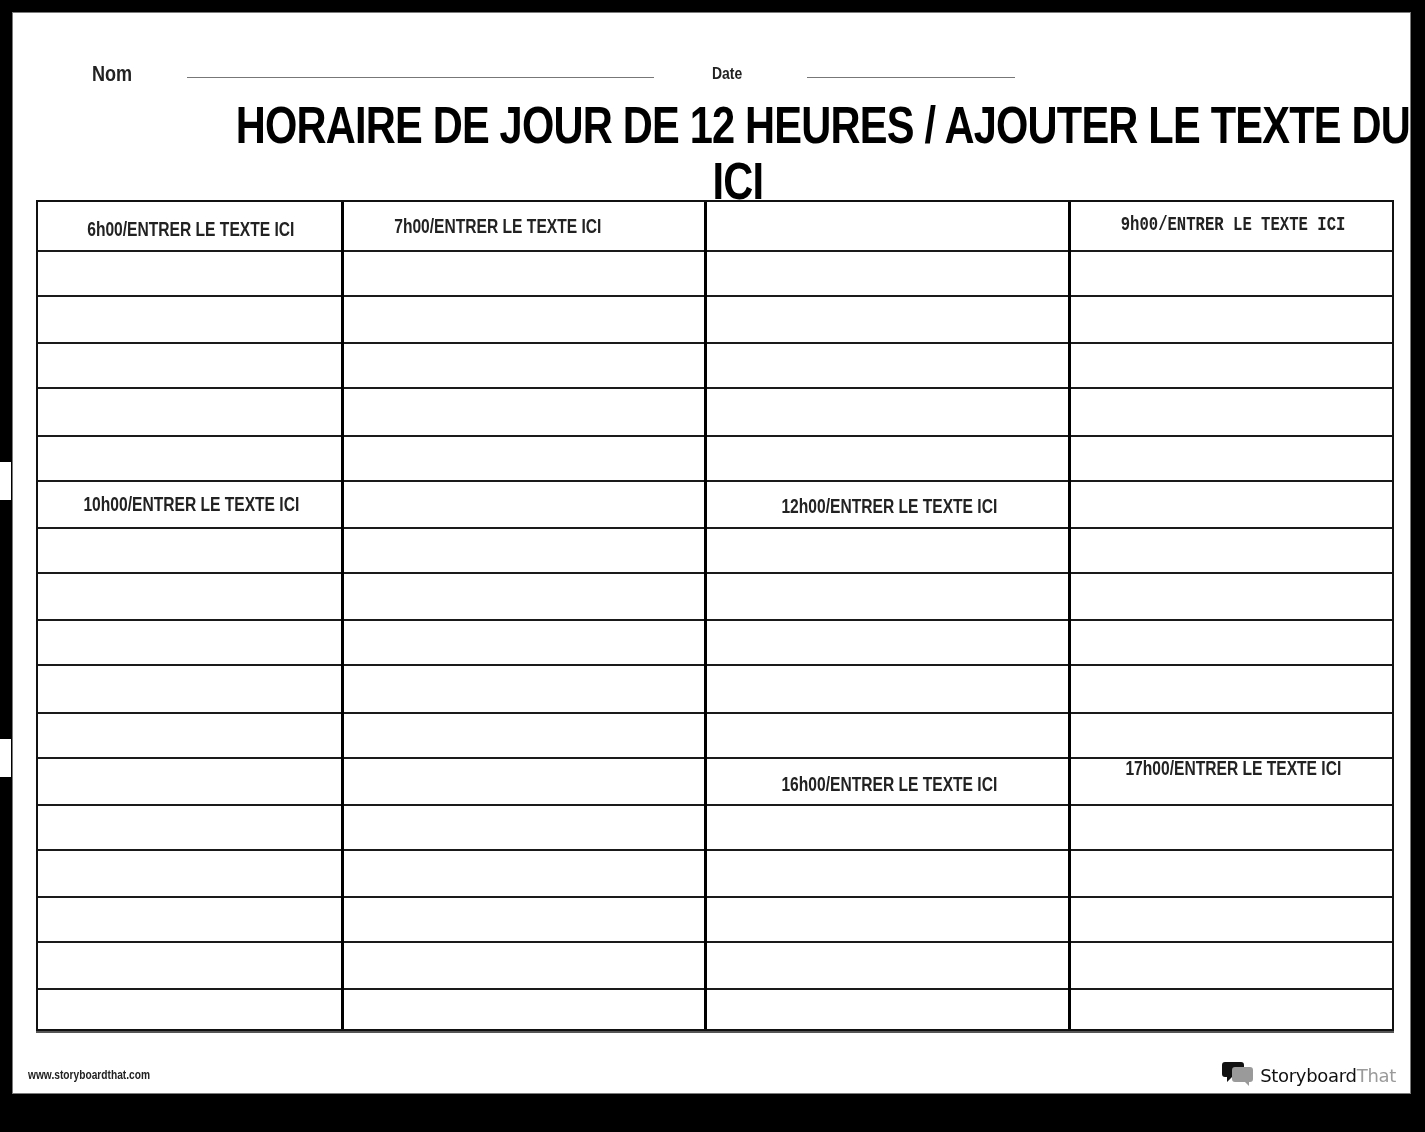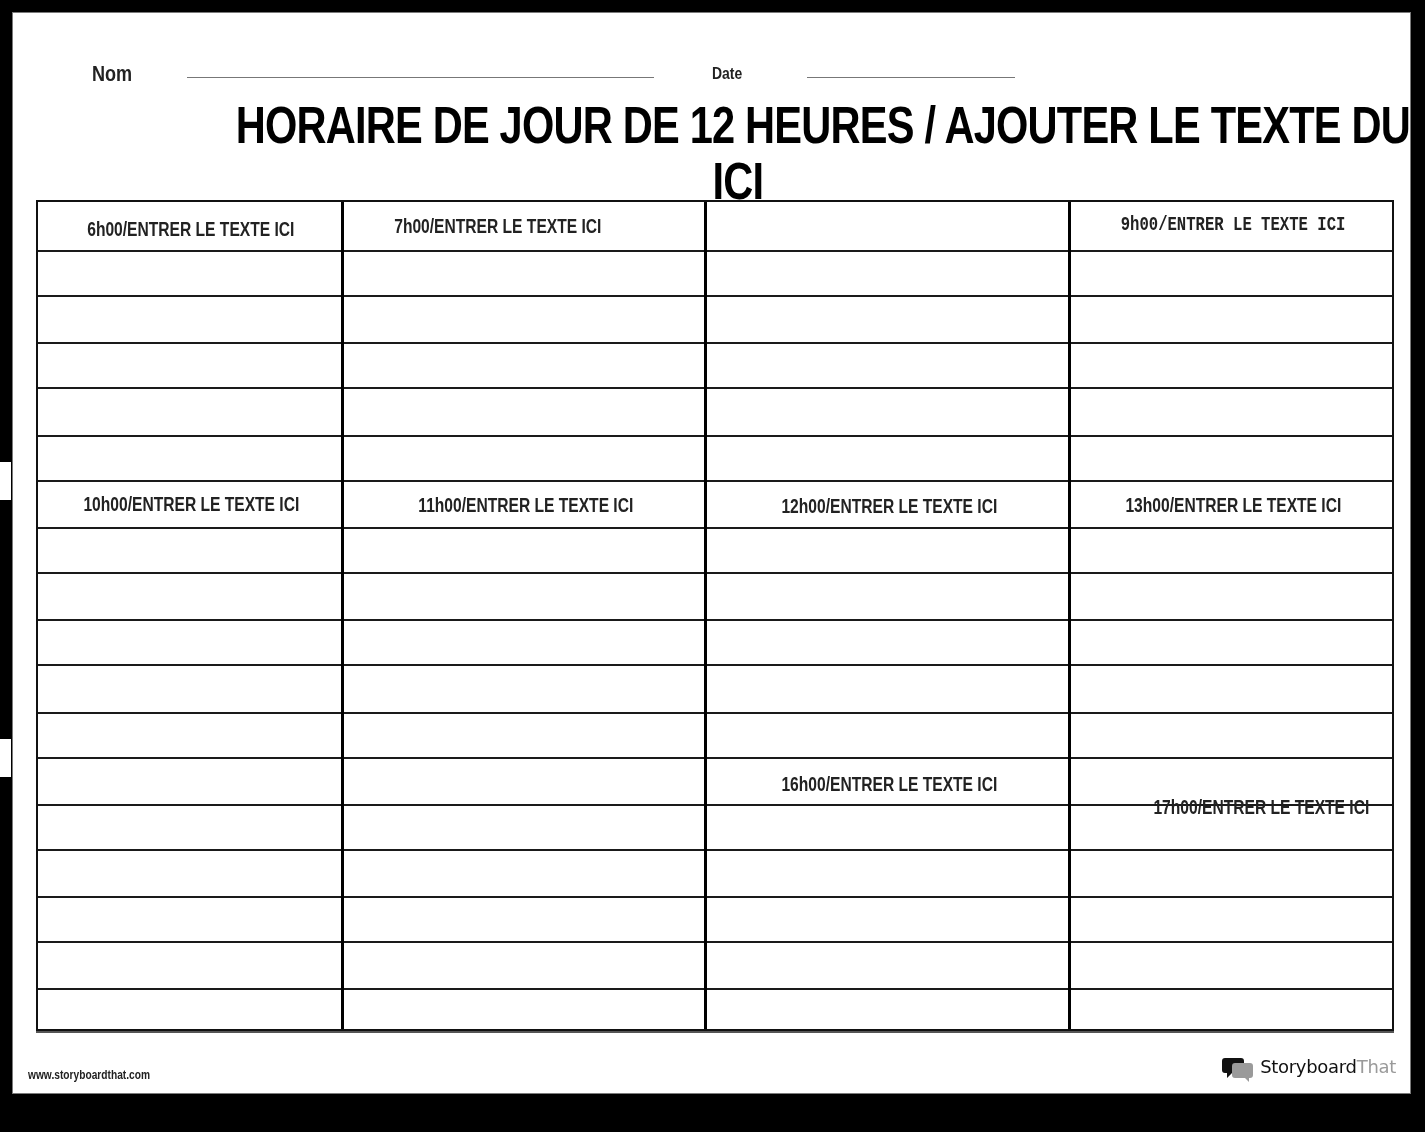--- a/index.html
+++ b/index.html
@@ -12,21 +12,21 @@
   .title span { display:inline-block; transform:scaleX(0.80); transform-origin:center top; white-space:nowrap; }
   .title .line2 { display:block; }
   .grid { position:absolute; left:23px; top:187px; width:1358px; height:831px; border:2px solid #111; box-sizing:border-box; }
   .hline { position:absolute; left:0; right:0; height:2px; background:#1a1a1a; }
   .vline { position:absolute; top:0; bottom:0; width:3px; background:#000; }
   .hdr { position:absolute; text-align:center; font-family:"Liberation Sans", sans-serif; font-weight:bold; font-size:20px; color:#222; white-space:nowrap; }
   .hdr span { display:inline-block; transform:scaleX(0.78); transform-origin:center; }
   .cell { position:absolute; }
   .bottom-double { position:absolute; left:23px; top:1018px; width:1358px; height:2px; background:#555; }
   .website { position:absolute; left:15px; top:1055px; font-family:"Liberation Sans", sans-serif; font-weight:bold; font-size:12px; color:#222; transform:scaleX(0.85); transform-origin:left top; }
-  .brand { position:absolute; right:14px; top:1043px; height:30px; display:flex; align-items:flex-start; gap:4px; }
+  .brand { position:absolute; right:14px; top:1043px; height:30px; display:flex; align-items:flex-end; gap:4px; }
   .brand-name { font-family:"DejaVu Sans", sans-serif; font-size:18px; color:#111; letter-spacing:-0.3px; }
   .brand-name .that { color:#9a9a9a; }
 </style>
 </head>
 <body>
 
 <div class="side-tab" style="top:462px;height:38px;"></div>
 <div class="side-tab" style="top:739px;height:38px;"></div>
 
 <div class="page">
@@ -85,33 +85,31 @@
       <div class="cell" style="left: 1033px; width: 325px; top: 95px; height: 47px;"></div>
       <div class="cell" style="left: 1033px; width: 325px; top: 142px; height: 45px;"></div>
       <div class="cell" style="left: 1033px; width: 325px; top: 187px; height: 48px;"></div>
       <div class="cell" style="left: 1033px; width: 325px; top: 235px; height: 45px;"></div>
       <div class="hdr" style="left: 0px; width: 306px; top: 291px;"><span>10h00/ENTRER LE TEXTE ICI</span></div>
       <div class="cell" style="left: 0px; width: 306px; top: 327px; height: 45px;"></div>
       <div class="cell" style="left: 0px; width: 306px; top: 372px; height: 47px;"></div>
       <div class="cell" style="left: 0px; width: 306px; top: 419px; height: 45px;"></div>
       <div class="cell" style="left: 0px; width: 306px; top: 464px; height: 48px;"></div>
       <div class="cell" style="left: 0px; width: 306px; top: 512px; height: 45px;"></div>
-      <div class="hdr" style="left: 306px; width: 363px; top: 292px;"><span>11h00/ENTRER LE TEXTE ICI</span></div>
       <div class="cell" style="left: 306px; width: 363px; top: 327px; height: 45px;"></div>
       <div class="cell" style="left: 306px; width: 363px; top: 372px; height: 47px;"></div>
       <div class="cell" style="left: 306px; width: 363px; top: 419px; height: 45px;"></div>
       <div class="cell" style="left: 306px; width: 363px; top: 464px; height: 48px;"></div>
       <div class="cell" style="left: 306px; width: 363px; top: 512px; height: 45px;"></div>
       <div class="hdr" style="left: 669px; width: 364px; top: 293px;"><span>12h00/ENTRER LE TEXTE ICI</span></div>
       <div class="cell" style="left: 669px; width: 364px; top: 327px; height: 45px;"></div>
       <div class="cell" style="left: 669px; width: 364px; top: 372px; height: 47px;"></div>
       <div class="cell" style="left: 669px; width: 364px; top: 419px; height: 45px;"></div>
       <div class="cell" style="left: 669px; width: 364px; top: 464px; height: 48px;"></div>
       <div class="cell" style="left: 669px; width: 364px; top: 512px; height: 45px;"></div>
-      <div class="hdr" style="left: 1033px; width: 325px; top: 292px;"><span>13h00/ENTRER LE TEXTE ICI</span></div>
       <div class="cell" style="left: 1033px; width: 325px; top: 327px; height: 45px;"></div>
       <div class="cell" style="left: 1033px; width: 325px; top: 372px; height: 47px;"></div>
       <div class="cell" style="left: 1033px; width: 325px; top: 419px; height: 45px;"></div>
       <div class="cell" style="left: 1033px; width: 325px; top: 464px; height: 48px;"></div>
       <div class="cell" style="left: 1033px; width: 325px; top: 512px; height: 45px;"></div>
       <div class="cell" style="left: 0px; width: 306px; top: 604px; height: 45px;"></div>
       <div class="cell" style="left: 0px; width: 306px; top: 649px; height: 47px;"></div>
       <div class="cell" style="left: 0px; width: 306px; top: 696px; height: 45px;"></div>
       <div class="cell" style="left: 0px; width: 306px; top: 741px; height: 47px;"></div>
       <div class="cell" style="left: 0px; width: 306px; top: 788px; height: 43px;"></div>
@@ -119,21 +117,21 @@
       <div class="cell" style="left: 306px; width: 363px; top: 649px; height: 47px;"></div>
       <div class="cell" style="left: 306px; width: 363px; top: 696px; height: 45px;"></div>
       <div class="cell" style="left: 306px; width: 363px; top: 741px; height: 47px;"></div>
       <div class="cell" style="left: 306px; width: 363px; top: 788px; height: 43px;"></div>
       <div class="hdr" style="left: 669px; width: 364px; top: 571px;"><span>16h00/ENTRER LE TEXTE ICI</span></div>
       <div class="cell" style="left: 669px; width: 364px; top: 604px; height: 45px;"></div>
       <div class="cell" style="left: 669px; width: 364px; top: 649px; height: 47px;"></div>
       <div class="cell" style="left: 669px; width: 364px; top: 696px; height: 45px;"></div>
       <div class="cell" style="left: 669px; width: 364px; top: 741px; height: 47px;"></div>
       <div class="cell" style="left: 669px; width: 364px; top: 788px; height: 43px;"></div>
-      <div class="hdr" style="left: 1033px; width: 325px; top: 594px; padding-left: 28px;"><span>17h00/ENTRER LE TEXTE ICI</span></div>
+      <div class="hdr" style="left: 1033px; width: 325px; top: 555px;"><span>17h00/ENTRER LE TEXTE ICI</span></div>
       <div class="cell" style="left: 1033px; width: 325px; top: 604px; height: 45px;"></div>
       <div class="cell" style="left: 1033px; width: 325px; top: 649px; height: 47px;"></div>
       <div class="cell" style="left: 1033px; width: 325px; top: 696px; height: 45px;"></div>
       <div class="cell" style="left: 1033px; width: 325px; top: 741px; height: 47px;"></div>
       <div class="cell" style="left: 1033px; width: 325px; top: 788px; height: 43px;"></div>
     </div>
   <div class="bottom-double"></div>
 
   <div class="website">www.storyboardthat.com</div>
 

